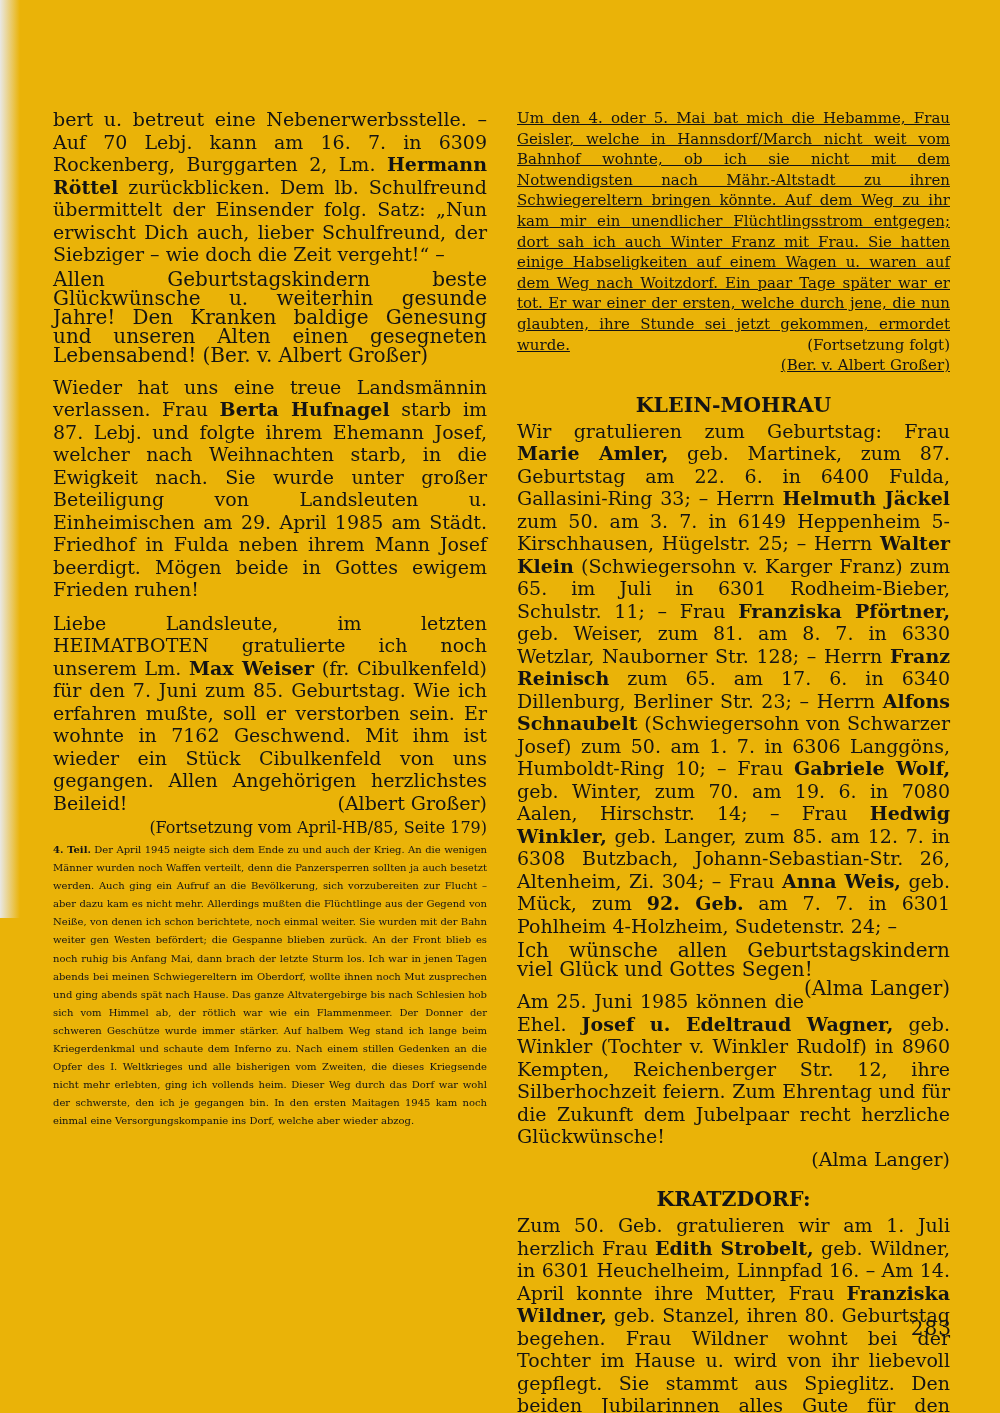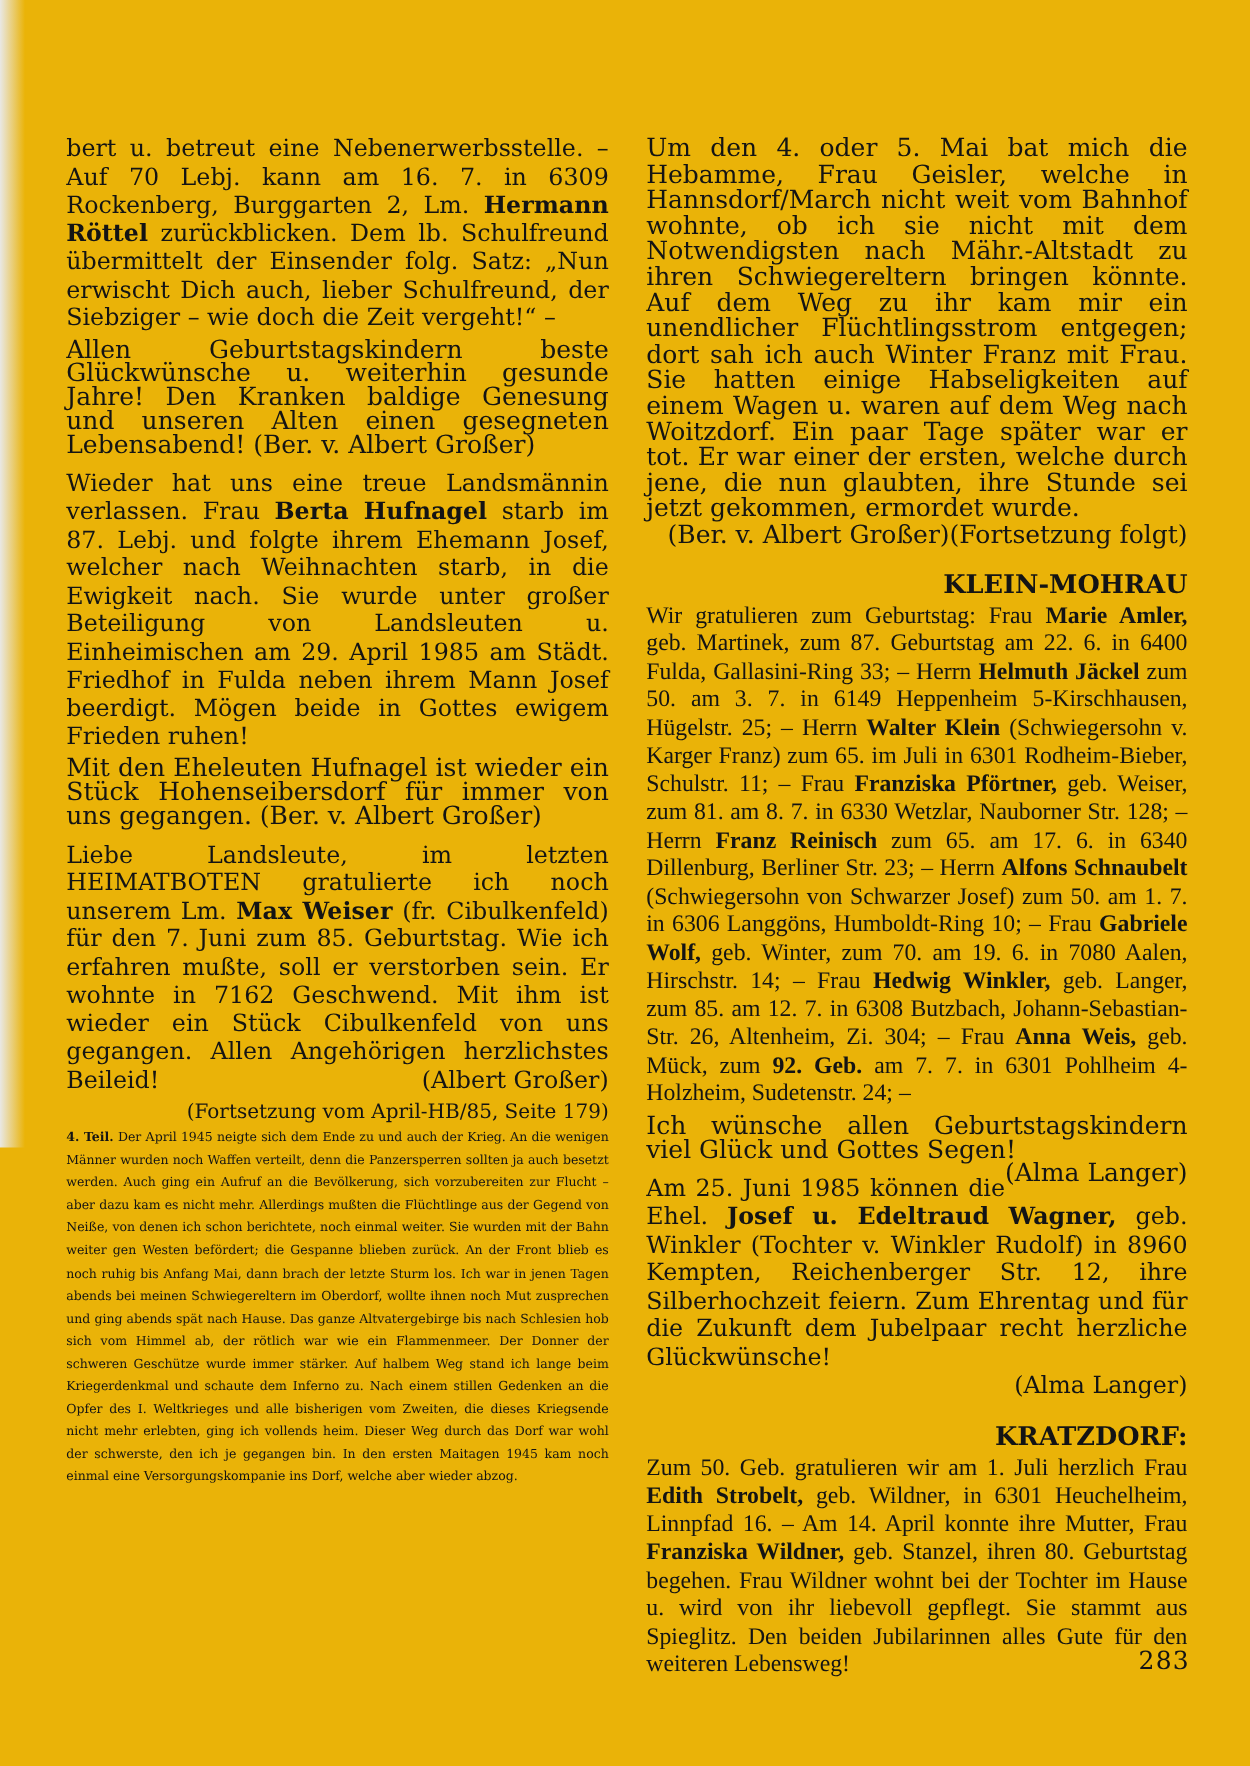--- a/index.html
+++ b/index.html
@@ -26,28 +26,28 @@
     display:grid;
     grid-template-columns:434px 433px;
     column-gap:30px;
     padding:108px 50px 0 53px;
   }
   .block { margin:0; }
   .block + .block { margin-top:4px; }
   .para  + .para,  .small + .para,  .para + .para2,
   .para2 + .para,  .small + .para2, .para + .small.spaced { margin-top:11px; }
   .block + .heading { margin-top:17px; }
-  .heading + .block { margin-top:3px;font-family:Liberation Serif, serif; }
+  .heading + .block { margin-top:3px; }
 
   .para  { font-size:19px;   line-height:22.5px; text-align:justify; hyphens:auto; }
-  .para2 { font-size:20px; line-height:20.6px; text-align:justify; hyphens:auto; }
+  .para2 { font-size:15px; line-height:20.6px; text-align:justify; hyphens:auto;text-decoration:underline; }
   .small { font-size:20px;   line-height:19px;   text-align:justify; hyphens:auto; }
   .small2{ font-size:10px; line-height:18.1px; text-align:justify; hyphens:auto; }
   .line  { font-size:16px;   line-height:19px;   text-align:right; }
-  .heading { font-size:20.5px; line-height:24px; font-weight:bold; text-align:right; }
+  .heading { font-size:20.5px; line-height:24px; font-weight:bold; text-align:center; }
 
   .b { font-weight:bold; }
   .sig { float:right; }
   .sig-line { text-align:right; }
 
   .page-number {
     position:absolute;
     top:1316px; right:48px;
     font-size:20px;
     letter-spacing:1px;
@@ -55,21 +55,20 @@
 </style>
 </head>
 <body>
 
 <div class="page">
   <div class="columns">
     <div class="col">
         <div class="block para"><span class="">bert u. betreut eine Nebenerwerbsstelle. – Auf 70 Lebj. kann am 16. 7. in 6309 Rockenberg, Burggarten 2, Lm. </span><span class="b ">Hermann Röttel</span><span class=""> zurückblicken. Dem lb. Schulfreund übermittelt der Einsender folg. Satz: „Nun erwischt Dich auch, lieber Schulfreund, der Siebziger – wie doch die Zeit vergeht!“ –</span></div>
         <div class="block small"><span class="">Allen Geburtstagskindern beste Glückwünsche u. weiterhin gesunde Jahre! Den Kranken baldige Genesung und unseren Alten einen gesegneten Lebensabend! (Ber. v. Albert Großer)</span></div>
         <div class="block para"><span class="">Wieder hat uns eine treue Landsmännin verlassen. Frau </span><span class="b ">Berta Hufnagel</span><span class=""> starb im 87. Lebj. und folgte ihrem Ehemann Josef, welcher nach Weihnachten starb, in die Ewigkeit nach. Sie wurde unter großer Beteiligung von Landsleuten u. Einheimischen am 29. April 1985 am Städt. Friedhof in Fulda neben ihrem Mann Josef beerdigt. Mögen beide in Gottes ewigem Frieden ruhen!</span></div>
-        <div class="block small"><span class="">Mit den Eheleuten Hufnagel ist wieder ein Stück Hohenseibersdorf für immer von uns gegangen. (Ber. v. Albert Großer)</span></div>
         <div class="block para"><span class="">Liebe Landsleute, im letzten HEIMATBOTEN gratulierte ich noch unserem Lm. </span><span class="b ">Max Weiser</span><span class=""> (fr. Cibulkenfeld) für den 7. Juni zum 85. Geburtstag. Wie ich erfahren mußte, soll er verstorben sein. Er wohnte in 7162 Geschwend. Mit ihm ist wieder ein Stück Cibulkenfeld von uns gegangen. Allen Angehörigen herzlichstes Beileid!</span><span class="sig">(Albert Großer)</span></div>
         <div class="block line"><span class="">(Fortsetzung vom April-HB/85, Seite 179)</span></div>
         <div class="block small2"><span class="b ">4. Teil.</span><span class=""> Der April 1945 neigte sich dem Ende zu und auch der Krieg. An die wenigen Männer wurden noch Waffen verteilt, denn die Panzersperren sollten ja auch besetzt werden. Auch ging ein Aufruf an die Bevölkerung, sich vorzubereiten zur Flucht – aber dazu kam es nicht mehr. Allerdings mußten die Flüchtlinge aus der Gegend von Neiße, von denen ich schon berichtete, noch einmal weiter. Sie wurden mit der Bahn weiter gen Westen befördert; die Gespanne blieben zurück. An der Front blieb es noch ruhig bis Anfang Mai, dann brach der letzte Sturm los. Ich war in jenen Tagen abends bei meinen Schwiegereltern im Oberdorf, wollte ihnen noch Mut zusprechen und ging abends spät nach Hause. Das ganze Altvatergebirge bis nach Schlesien hob sich vom Himmel ab, der rötlich war wie ein Flammenmeer. Der Donner der schweren Geschütze wurde immer stärker. Auf halbem Weg stand ich lange beim Kriegerdenkmal und schaute dem Inferno zu. Nach einem stillen Gedenken an die Opfer des I. Weltkrieges und alle bisherigen vom Zweiten, die dieses Kriegsende nicht mehr erlebten, ging ich vollends heim. Dieser Weg durch das Dorf war wohl der schwerste, den ich je gegangen bin. In den ersten Maitagen 1945 kam noch einmal eine Versorgungskompanie ins Dorf, welche aber wieder abzog.</span></div>
       </div>
     <div class="col">
         <div class="block para2"><span class="">Um den 4. oder 5. Mai bat mich die Hebamme, Frau Geisler, welche in Hannsdorf/March nicht weit vom Bahnhof wohnte, ob ich sie nicht mit dem Notwendigsten nach Mähr.-Altstadt zu ihren Schwiegereltern bringen könnte. Auf dem Weg zu ihr kam mir ein unendlicher Flüchtlingsstrom entgegen; dort sah ich auch Winter Franz mit Frau. Sie hatten einige Habseligkeiten auf einem Wagen u. waren auf dem Weg nach Woitzdorf. Ein paar Tage später war er tot. Er war einer der ersten, welche durch jene, die nun glaubten, ihre Stunde sei jetzt gekommen, ermordet wurde.</span><span class="sig">(Fortsetzung folgt)</span><div class="sig-line">(Ber. v. Albert Großer)</div></div>
         <div class="block heading"><span class="">KLEIN-MOHRAU</span></div>
         <div class="block para"><span class="">Wir gratulieren zum Geburtstag: Frau </span><span class="b ">Marie Amler,</span><span class=""> geb. Martinek, zum 87. Geburtstag am 22. 6. in 6400 Fulda, Gallasini-Ring 33; – Herrn </span><span class="b ">Helmuth Jäckel</span><span class=""> zum 50. am 3. 7. in 6149 Heppenheim 5-Kirschhausen, Hügelstr. 25; – Herrn </span><span class="b ">Walter Klein</span><span class=""> (Schwiegersohn v. Karger Franz) zum 65. im Juli in 6301 Rodheim-Bieber, Schulstr. 11; – Frau </span><span class="b ">Franziska Pförtner,</span><span class=""> geb. Weiser, zum 81. am 8. 7. in 6330 Wetzlar, Nauborner Str. 128; – Herrn </span><span class="b ">Franz Reinisch</span><span class=""> zum 65. am 17. 6. in 6340 Dillenburg, Berliner Str. 23; – Herrn </span><span class="b ">Alfons Schnaubelt</span><span class=""> (Schwiegersohn von Schwarzer Josef) zum 50. am 1. 7. in 6306 Langgöns, Humboldt-Ring 10; – Frau </span><span class="b ">Gabriele Wolf,</span><span class=""> geb. Winter, zum 70. am 19. 6. in 7080 Aalen, Hirschstr. 14; – Frau </span><span class="b ">Hedwig Winkler,</span><span class=""> geb. Langer, zum 85. am 12. 7. in 6308 Butzbach, Johann-Sebastian-Str. 26, Altenheim, Zi. 304; – Frau </span><span class="b ">Anna Weis,</span><span class=""> geb. Mück, zum </span><span class="b ">92. Geb.</span><span class=""> am 7. 7. in 6301 Pohlheim 4-Holzheim, Sudetenstr. 24; –</span></div>
         <div class="block small"><span class="">Ich wünsche allen Geburtstagskindern viel Glück und Gottes Segen!</span><span class="sig">(Alma Langer)</span></div>
         <div class="block para"><span class="">Am 25. Juni 1985 können die Ehel. </span><span class="b ">Josef u. Edeltraud Wagner,</span><span class=""> geb. Winkler (Tochter v. Winkler Rudolf) in 8960 Kempten, Reichenberger Str. 12, ihre Silberhochzeit feiern. Zum Ehrentag und für die Zukunft dem Jubelpaar recht herzliche Glückwünsche!</span><div class="sig-line">(Alma Langer)</div></div>

